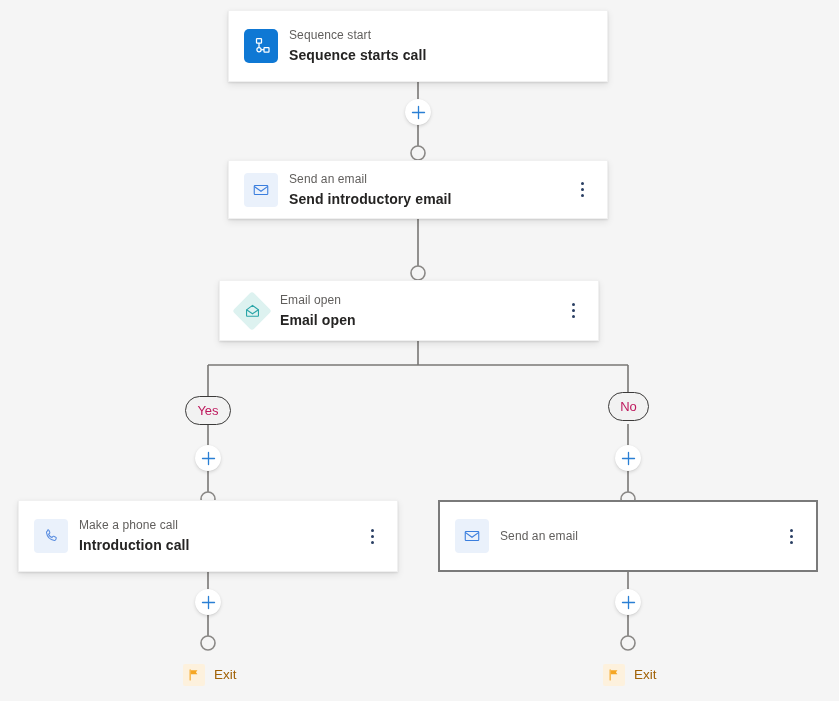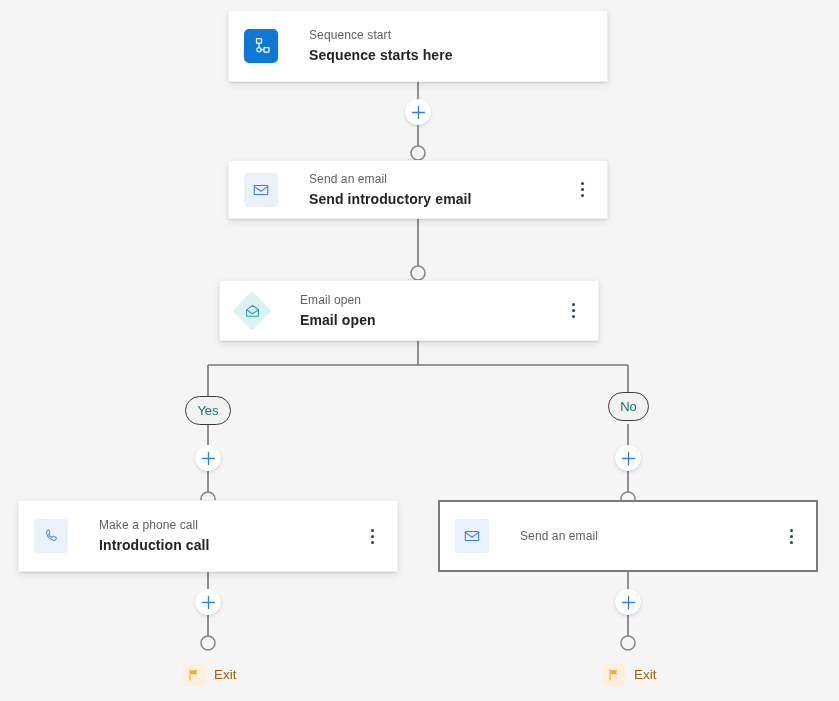--- a/index.html
+++ b/index.html
@@ -29,21 +29,20 @@
   }
   
   .node-card {
     position: absolute;
     background: #ffffff;
     box-sizing: border-box;
     display: flex;
     align-items: center;
     border: 1px solid #f0f0f0;
     box-shadow: 0 0.6px 1.8px rgba(0,0,0,0.10), 0 3.2px 7.2px rgba(0,0,0,0.09);
-    gap: 20px;
   }
   .node-card.selected {
     border: 2px solid #7a7a7a;
     box-shadow: none;
   }
   .node-icon-wrap {
     width: 34px;
     height: 34px;
     flex: 0 0 34px;
     margin-left: 15px;
@@ -137,21 +136,21 @@
     box-shadow: 0 0.3px 0.9px rgba(0,0,0,0.10), 0 1.6px 3.6px rgba(0,0,0,0.13);
   }
   .add-btn svg { display: block; }
   
   .branch-pill {
     position: absolute;
     height: 29px;
     border-radius: 15px;
     border: 1.5px solid #3b3a39;
     background: #f2f2f2;
-    color: #0f766e;
+    color: #be185d;
     font-size: 13px;
     display: flex;
     align-items: center;
     justify-content: center;
     box-sizing: border-box;
     cursor: pointer;
   }
   
   .exit-node {
     position: absolute;
@@ -207,21 +206,21 @@
       <svg width="20" height="20" viewBox="0 0 20 20" fill="none" stroke="#ffffff" stroke-width="1.25">
         <rect x="5.5" y="2.5" width="5" height="4.5" rx="0.6"></rect>
         <rect x="13" y="11.5" width="5" height="4.5" rx="0.6"></rect>
         <circle cx="8" cy="13.7" r="2.1"></circle>
         <path d="M8 7v4.6"></path>
         <path d="M10.1 13.7H13"></path>
       </svg>
     </span>
     <span class="node-text">
       <span class="node-subtitle">Sequence start</span>
-      <span class="node-title">Sequence starts here</span>
+      <span class="node-title">Sequence starts call</span>
     </span>
   </div>
 
   <div class="node-card" style="left:228px; top:160px; width:380px; height:59px;">
     <span class="node-icon-wrap icon-lightblue">
       <svg width="18" height="18" viewBox="0 0 20 20" fill="none" stroke="#3a7ede" stroke-width="1.2">
         <rect x="2.5" y="5" width="15" height="10" rx="0.8"></rect>
         <path d="M2.5 6l7.5 5.4L17.5 6"></path>
       </svg>
     </span>

